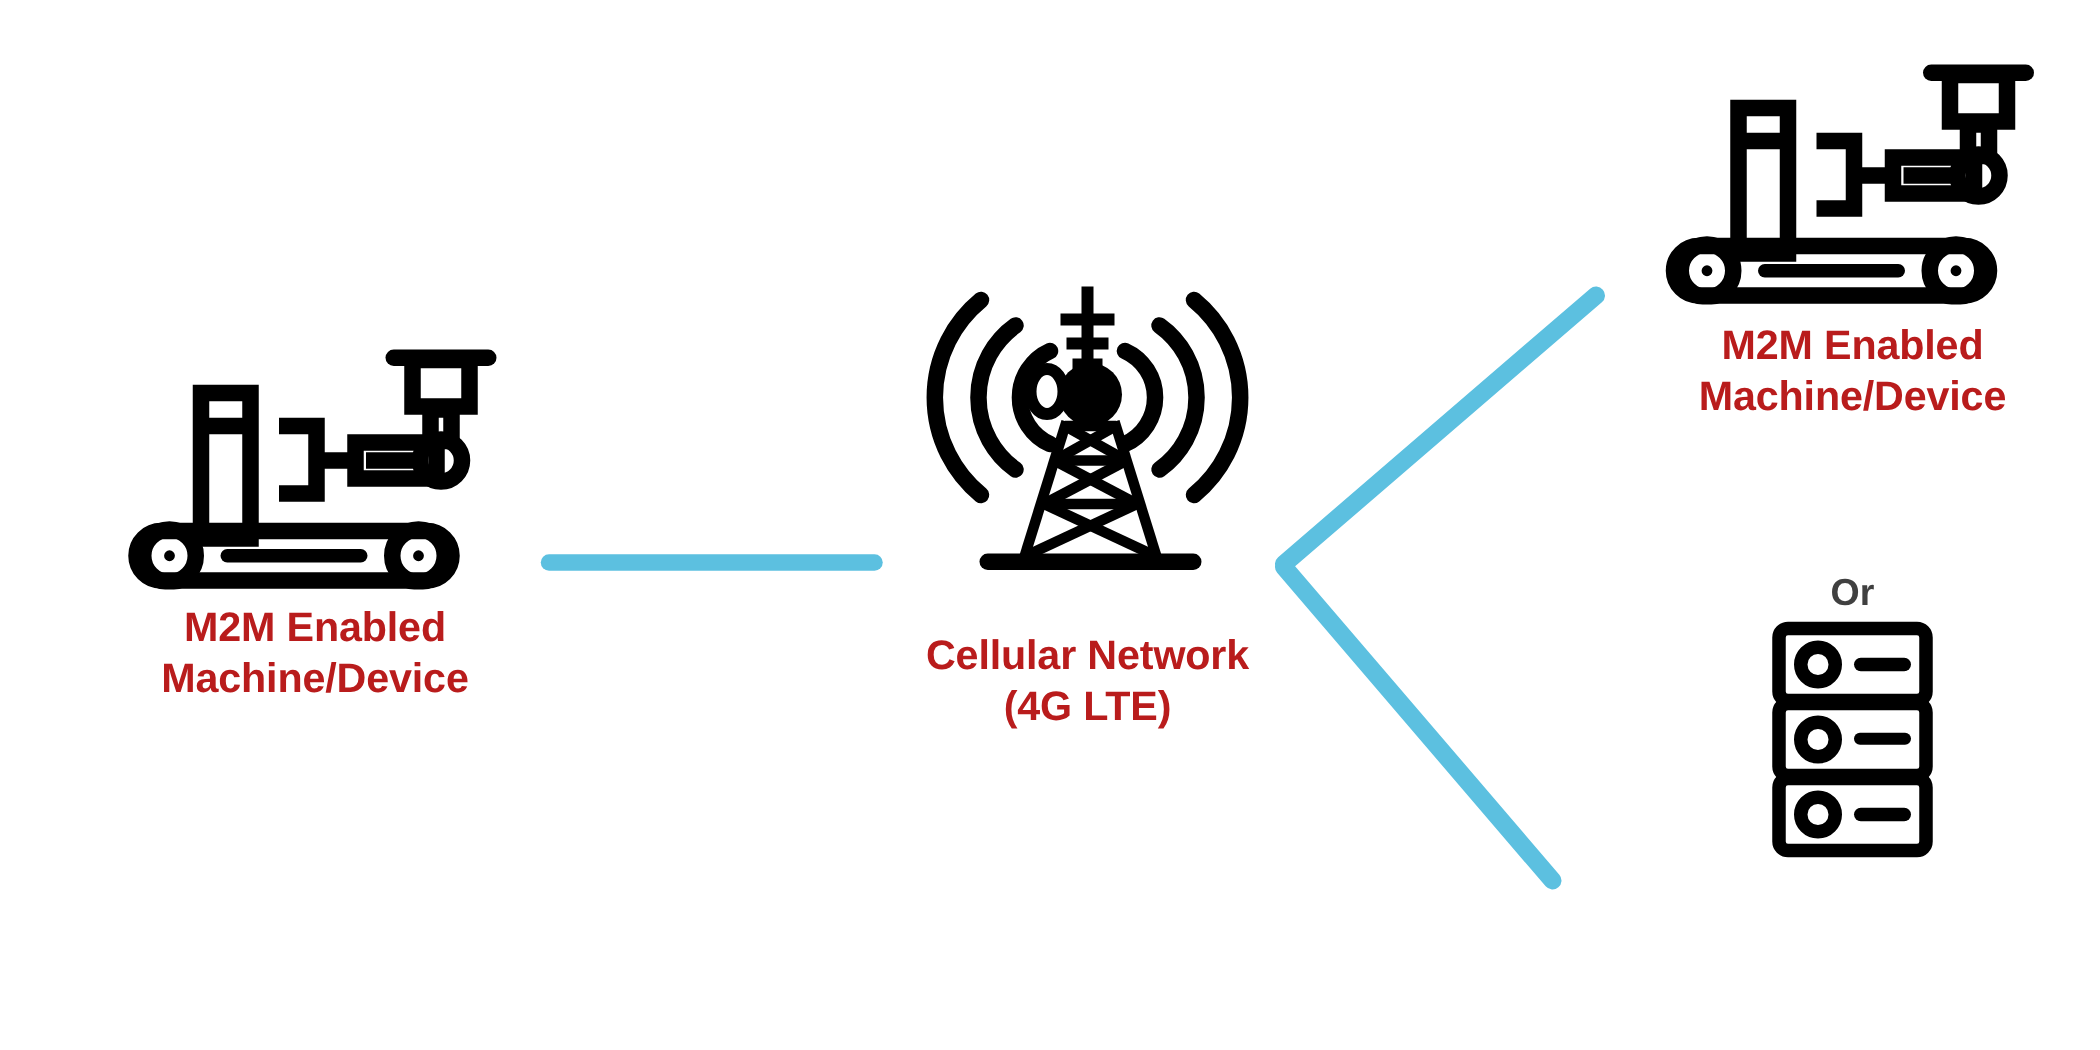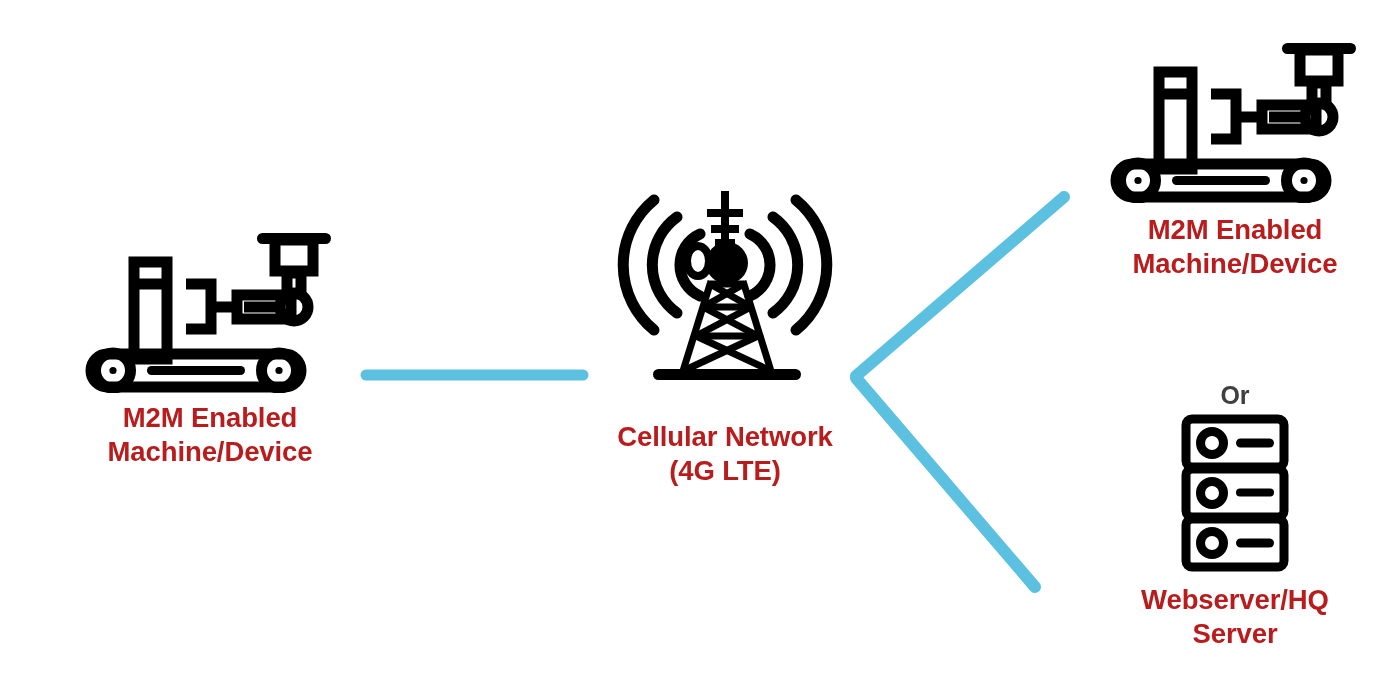--- a/index.html
+++ b/index.html
@@ -246,17 +246,15 @@
         <circle cx="42" cy="80" r="11.5" fill="none" stroke="#000000" stroke-width="9"></circle>
         <rect x="66" y="75.5" width="38" height="8" rx="4" fill="#000000"></rect>
       </g>
 
       <g>
         <rect x="16" y="106" width="98" height="48" rx="6" fill="none" stroke="#000000" stroke-width="9"></rect>
         <circle cx="42" cy="130" r="11.5" fill="none" stroke="#000000" stroke-width="9"></circle>
         <rect x="66" y="125.5" width="38" height="9" rx="4.5" fill="#000000"></rect>
       </g>
     </svg>
-    <div class="node-label">Webserver/HQ
-Server</div>
   </div>
 
 </div>
 
 </body></html>

